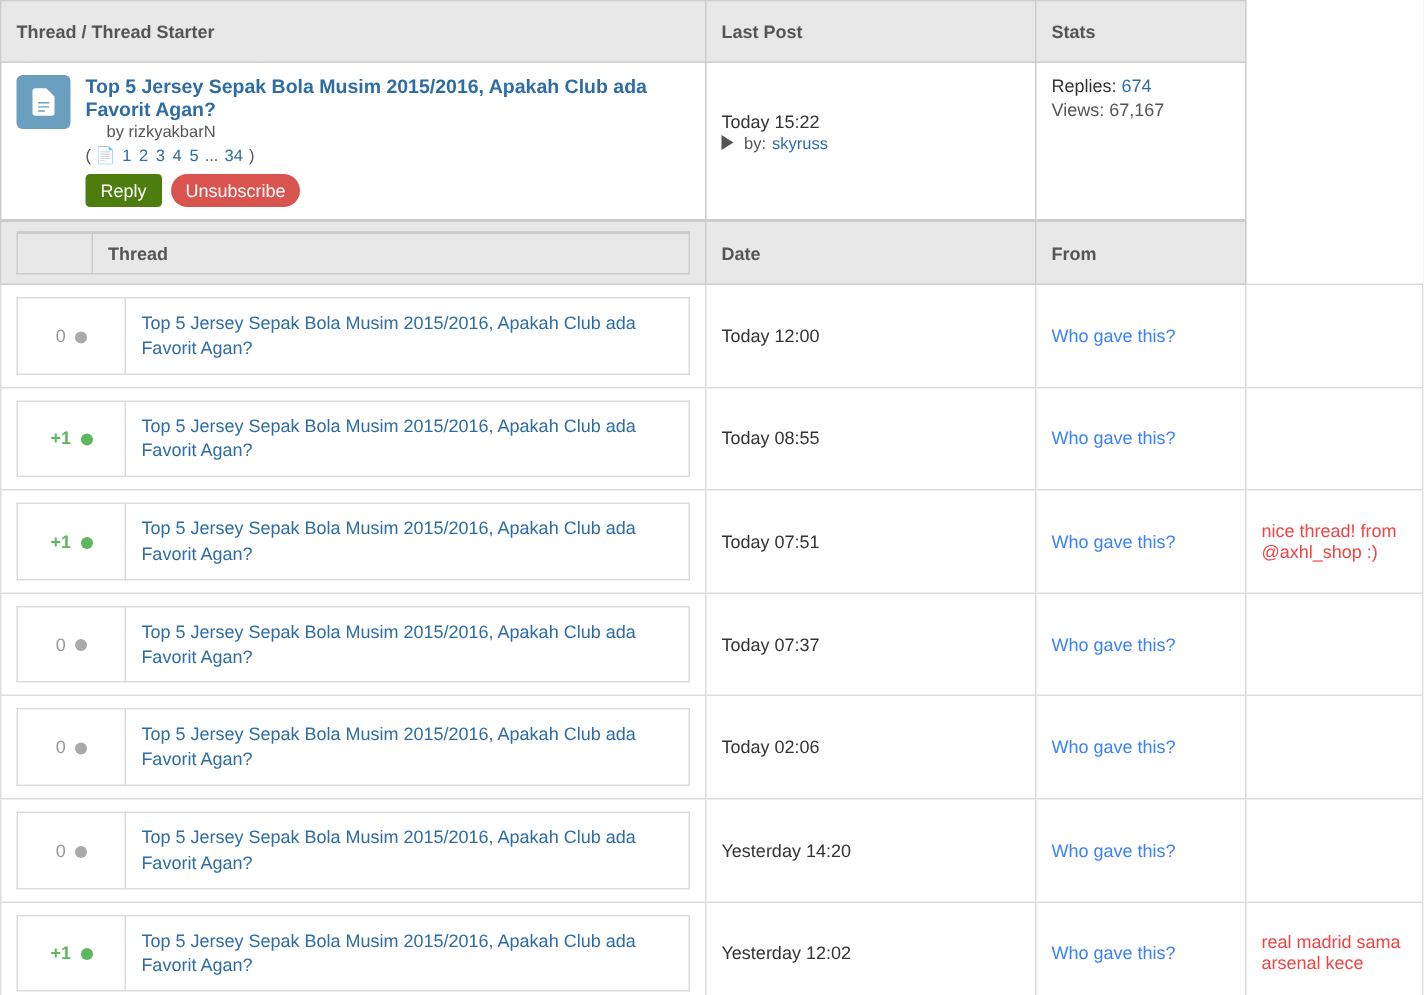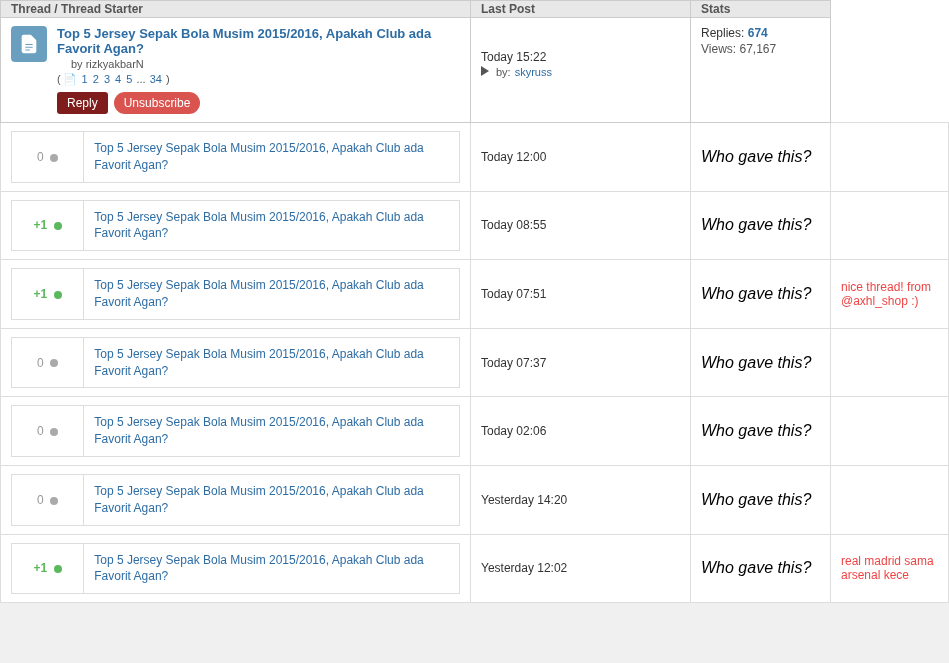--- a/index.html
+++ b/index.html
@@ -13,21 +13,21 @@
     .outer-table {
       width: 949px;
       border-collapse: collapse;
       background: #fff;
     }
 
     
     .header-row td {
       background: #e8e8e8;
       border: 1px solid #ccc;
-      padding: 1px 10px;
+      padding: 13px 10px;
       font-weight: bold;
       font-size: 12px;
       color: #555;
     }
 
     
     .thread-starter-row td {
       background: #fff;
       border: 1px solid #ccc;
       padding: 8px 10px;
@@ -87,21 +87,21 @@
       margin: 0 1px;
     }
 
     .thread-actions {
       margin-top: 6px;
       display: flex;
       gap: 6px;
     }
 
     .btn-reply {
-      background: #7f1d1d;
+      background: #4d7c0f;
       color: white;
       border: none;
       border-radius: 3px;
       padding: 4px 10px;
       font-size: 12px;
       cursor: pointer;
     }
 
     .btn-unsubscribe {
       background: #d9534f;
@@ -143,21 +143,21 @@
       padding: 8px 10px;
     }
 
     .stats-replies {
       font-size: 12px;
     }
 
     .stats-replies a {
       color: #2e6da4;
       text-decoration: none;
-      font-weight: bold;
+      font-weight: normal;
     }
 
     .stats-views {
       font-size: 12px;
       color: #555;
       margin-top: 2px;
     }
 
     
     .sub-header-row td {
@@ -229,24 +229,23 @@
       width: 120px;
       color: #333;
       font-size: 12px;
     }
 
     .from-col {
       width: 140px;
     }
 
     .from-link {
-      color: #000000;
-      text-decoration: none;
-      font-size: 16px;
-      font-style: italic;
+      color: #3b82f6;
+      text-decoration: none;
+      font-size: 12px;
     }
 
     .comment-col {
       color: #ef4444;
       font-size: 12px;
     }
 
     .play-icon {
       display: inline-block;
       width: 0;
@@ -315,20 +314,34 @@
           <span>Replies:</span>
           <a href="#">674</a>
         </div>
         <div class="stats-views">
           <span>Views:</span>
           <span>67,167</span>
         </div>
       </td>
     </tr>
 
+    <tr class="sub-header-row">
+      <td colspan="1">
+        <table style="width:100%; border-collapse:collapse;">
+          <tbody>
+              <tr>
+            <td style="width:50px;">&nbsp;</td>
+            <td>Thread</td>
+          </tr>
+        </tbody>
+          </table>
+      </td>
+      <td>Date</td>
+      <td>From</td>
+    </tr>
 
     <tr class="post-row">
     <td>
       <table style="width:100%; border-collapse:collapse;">
         <tbody>
               <tr>
           <td class="vote-col">
             <span class="vote-zero">0</span>
             <span class="vote-dot-grey"></span>
           </td>

